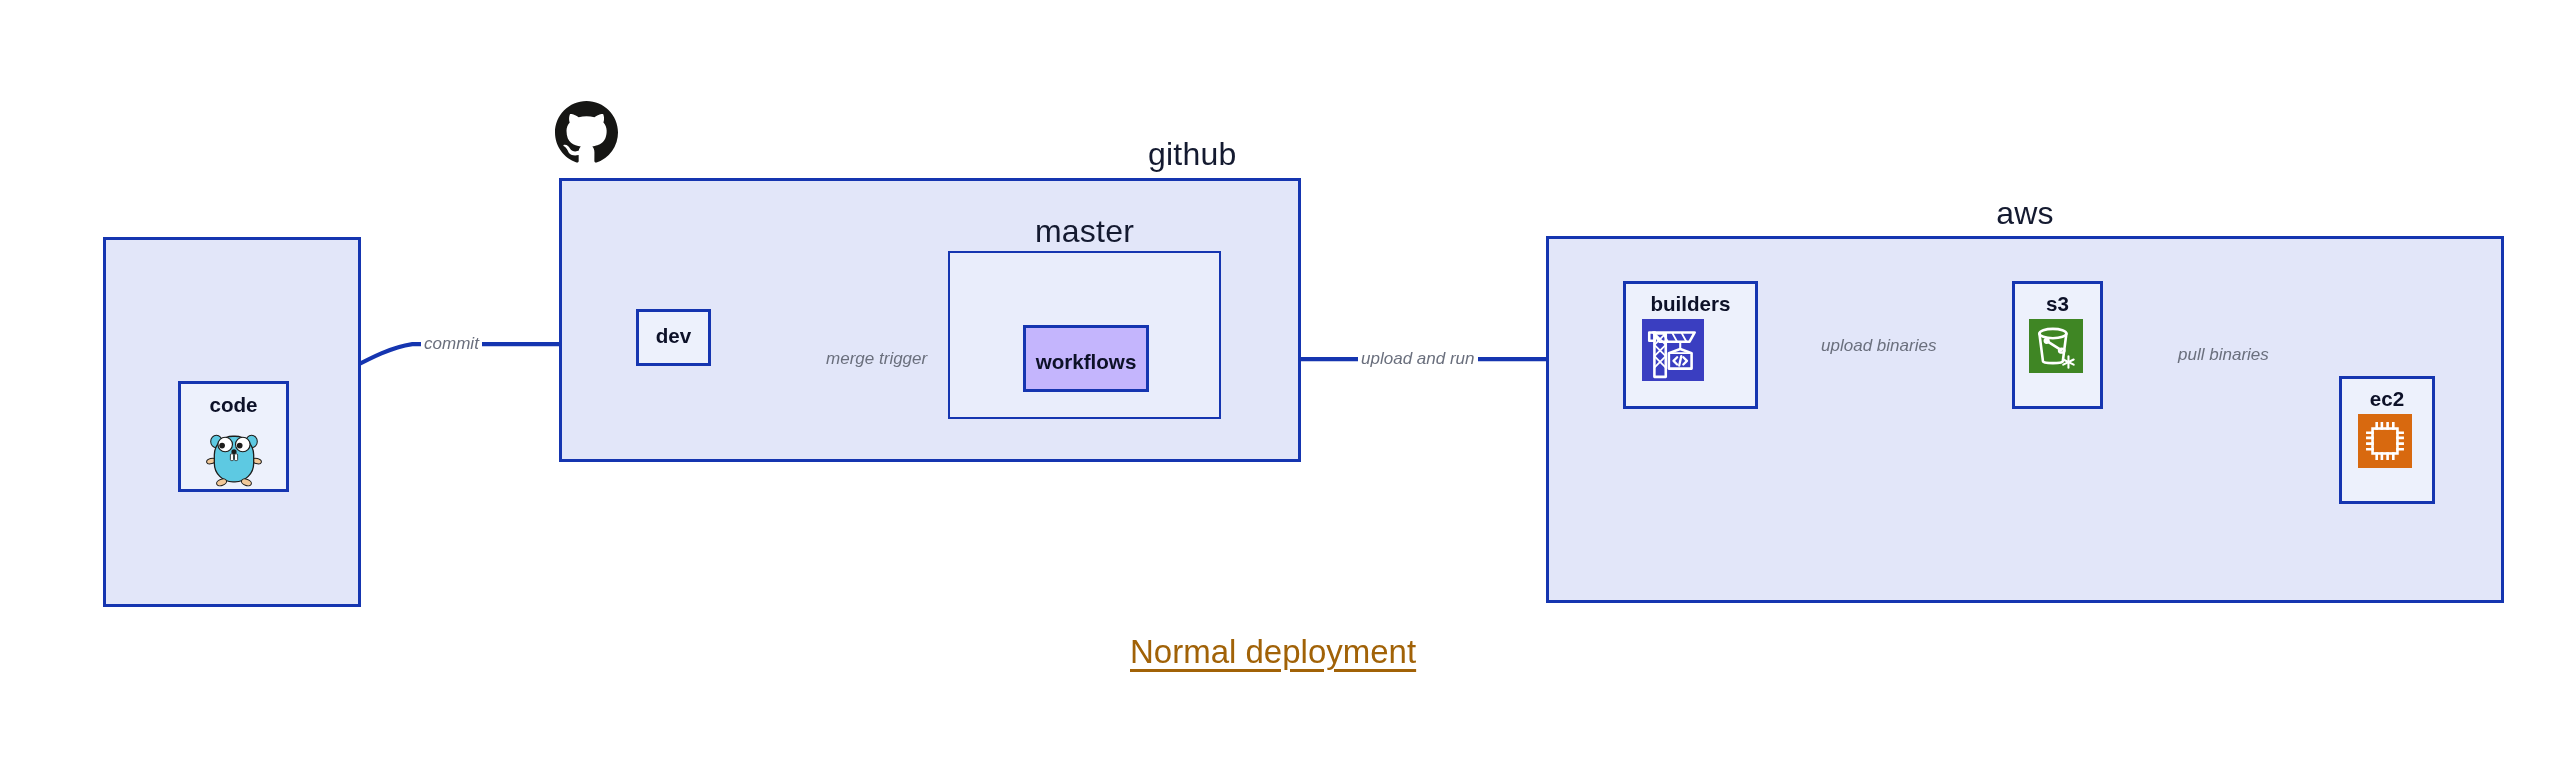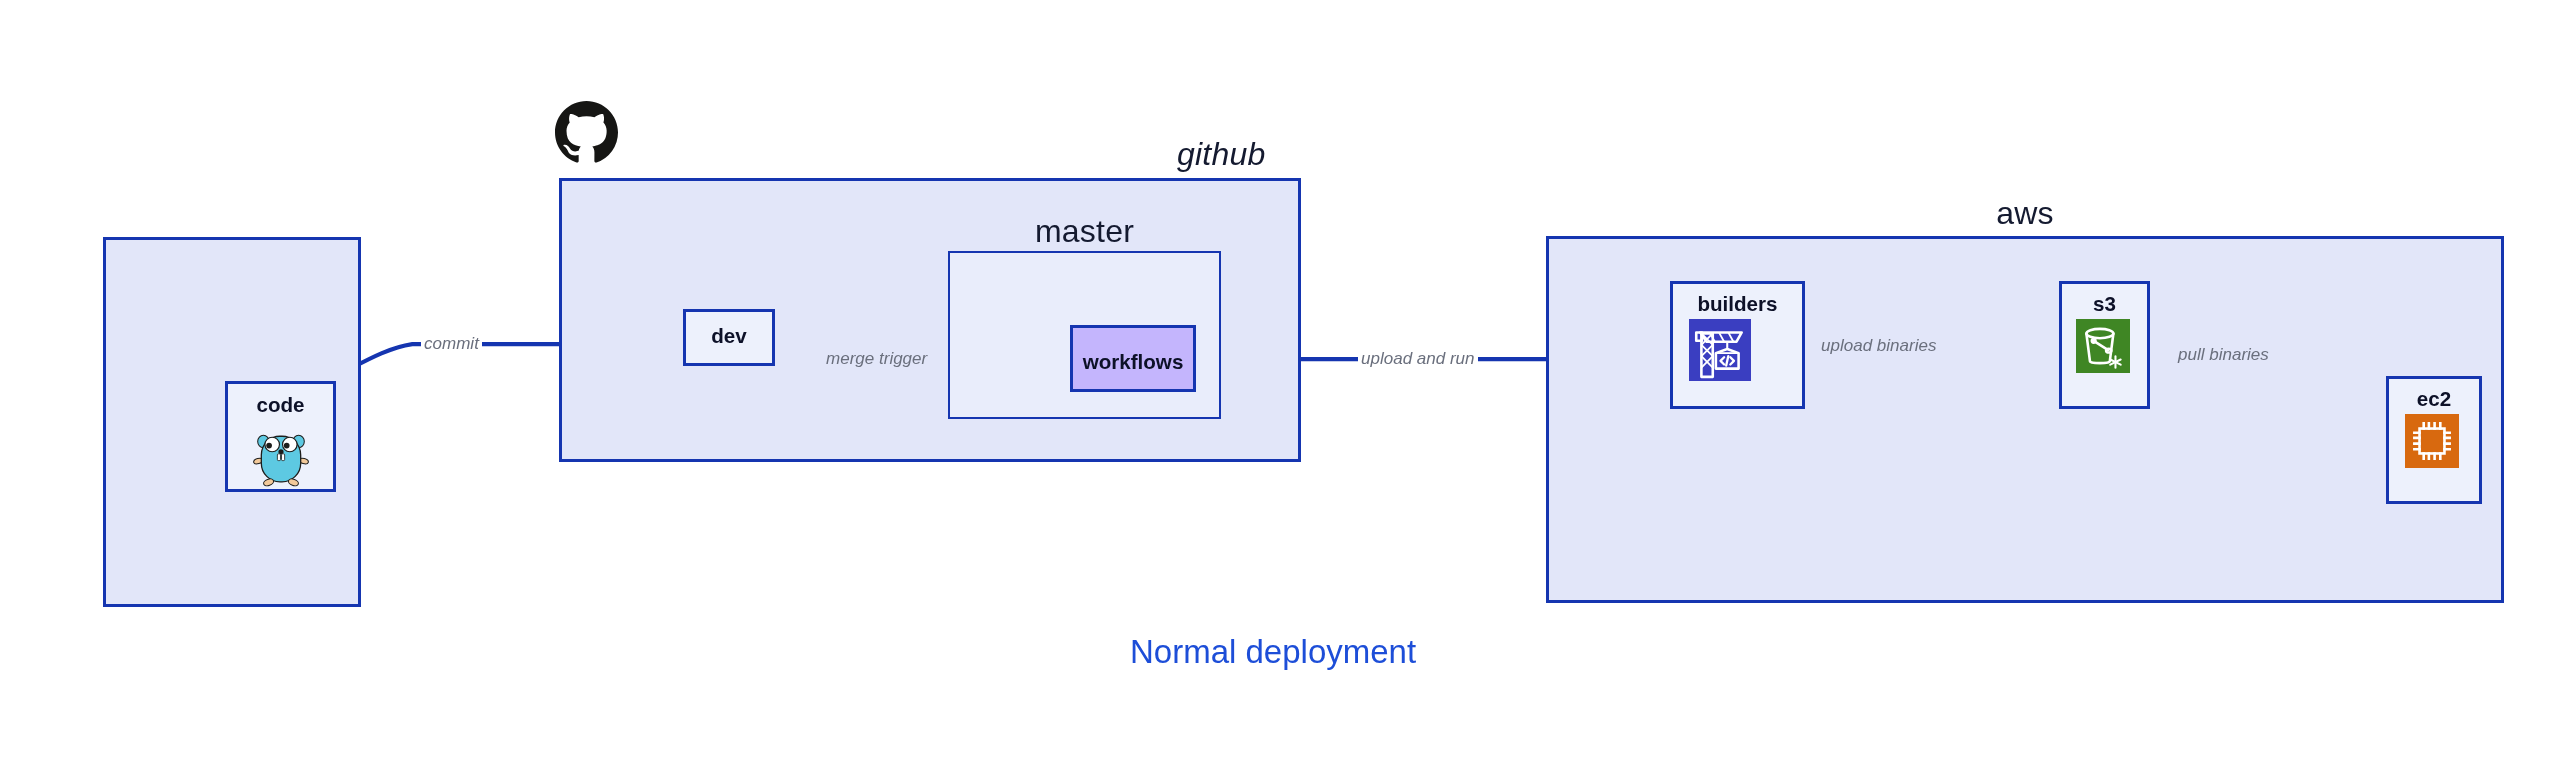--- a/index.html
+++ b/index.html
@@ -26,21 +26,20 @@
     white-space:nowrap;
     letter-spacing:0.2px;
   }
 
   
   .node{
     position:absolute;
     background:#edf1fc;
     border:3.6px solid #1535b0;
     box-sizing:border-box;
-    margin-left:47px;
   }
   .node.light{background:#c4b5fd;}
   .node-label{
     position:absolute;
     left:0;right:0;
     text-align:center;
     font-weight:bold;
     color:#0d1128;
     font-size:20.6px;
     line-height:1;
@@ -64,24 +63,25 @@
     white-space:nowrap;
     background:#ffffff;
     padding:0 3.1px;
   }
   .edge-label.on-group{background:#e2e6f9;}
   .edge-label.nobg{background:transparent;}
 
   
   .title{
     position:absolute;
-    color:#1d4ed8;
+    color:#a16207;
     font-size:33px;
     line-height:1;
     white-space:nowrap;
+    text-decoration:underline;
     text-underline-offset:6.2px;
     text-decoration-thickness:2.6px;
   }
 
   
   .icon-tile{position:absolute;}
   svg{display:block;}
 </style>
 </head>
 <body>
@@ -141,27 +141,27 @@
       <path fill="#161614" fill-rule="evenodd" d="M8 0C3.58 0 0 3.58 0 8c0 3.54 2.29 6.53 5.47 7.59.4.07.55-.17.55-.38
            0-.19-.01-.82-.01-1.49-2.01.37-2.53-.49-2.69-.94-.09-.23-.48-.94-.82-1.13
            -.28-.15-.68-.52-.01-.53.63-.01 1.08.58 1.23.82.72 1.21 1.87.87 2.33.66
            .07-.52.28-.87.51-1.07-1.78-.2-3.64-.89-3.64-3.95 0-.87.31-1.59.82-2.15
            -.08-.2-.36-1.02.08-2.12 0 0 .67-.21 2.2.82.64-.18 1.32-.27 2-.27
            .68 0 1.36.09 2 .27 1.53-1.04 2.2-.82 2.2-.82.44 1.1.16 1.92.08 2.12
            .51.56.82 1.27.82 2.15 0 3.07-1.87 3.75-3.65 3.95.29.25.54.73.54 1.48
            0 1.07-.01 1.93-.01 2.2 0 .21.15.46.55.38A8.01 8.01 0 0 0 16 8c0-4.42-3.58-8-8-8z"></path>
     </svg>
   </div>
-  <div class="group-label" style="left:1177px;top:138px;font-style:italic;">github</div>
+  <div class="group-label" style="left:1148px;top:138px;">github</div>
   <div class="group" style="left:559px;top:178px;width:742px;height:284px;"></div>
 
   <div class="group-label" style="left:948px;top:215px;width:273px;text-align:center;">master</div>
   <div class="subgroup" style="left:948px;top:251px;width:273px;height:168px;"></div>
 
-  <div class="node" style="left:636px;top:309px;width:92px;height:57px;">
+  <div class="node" style="left:636px;top:309px;width:75px;height:57px;">
     <div class="node-label" style="top:14.4px;">dev</div>
   </div>
 
   <div class="node light" style="left:1023px;top:325px;width:126px;height:67px;">
     <div class="node-label" style="top:24px;">workflows</div>
   </div>
 
   <div class="group-label" style="left:1546px;top:197px;width:958px;text-align:center;">aws</div>
   <div class="group" style="left:1546px;top:236px;width:958px;height:367px;"></div>
 

